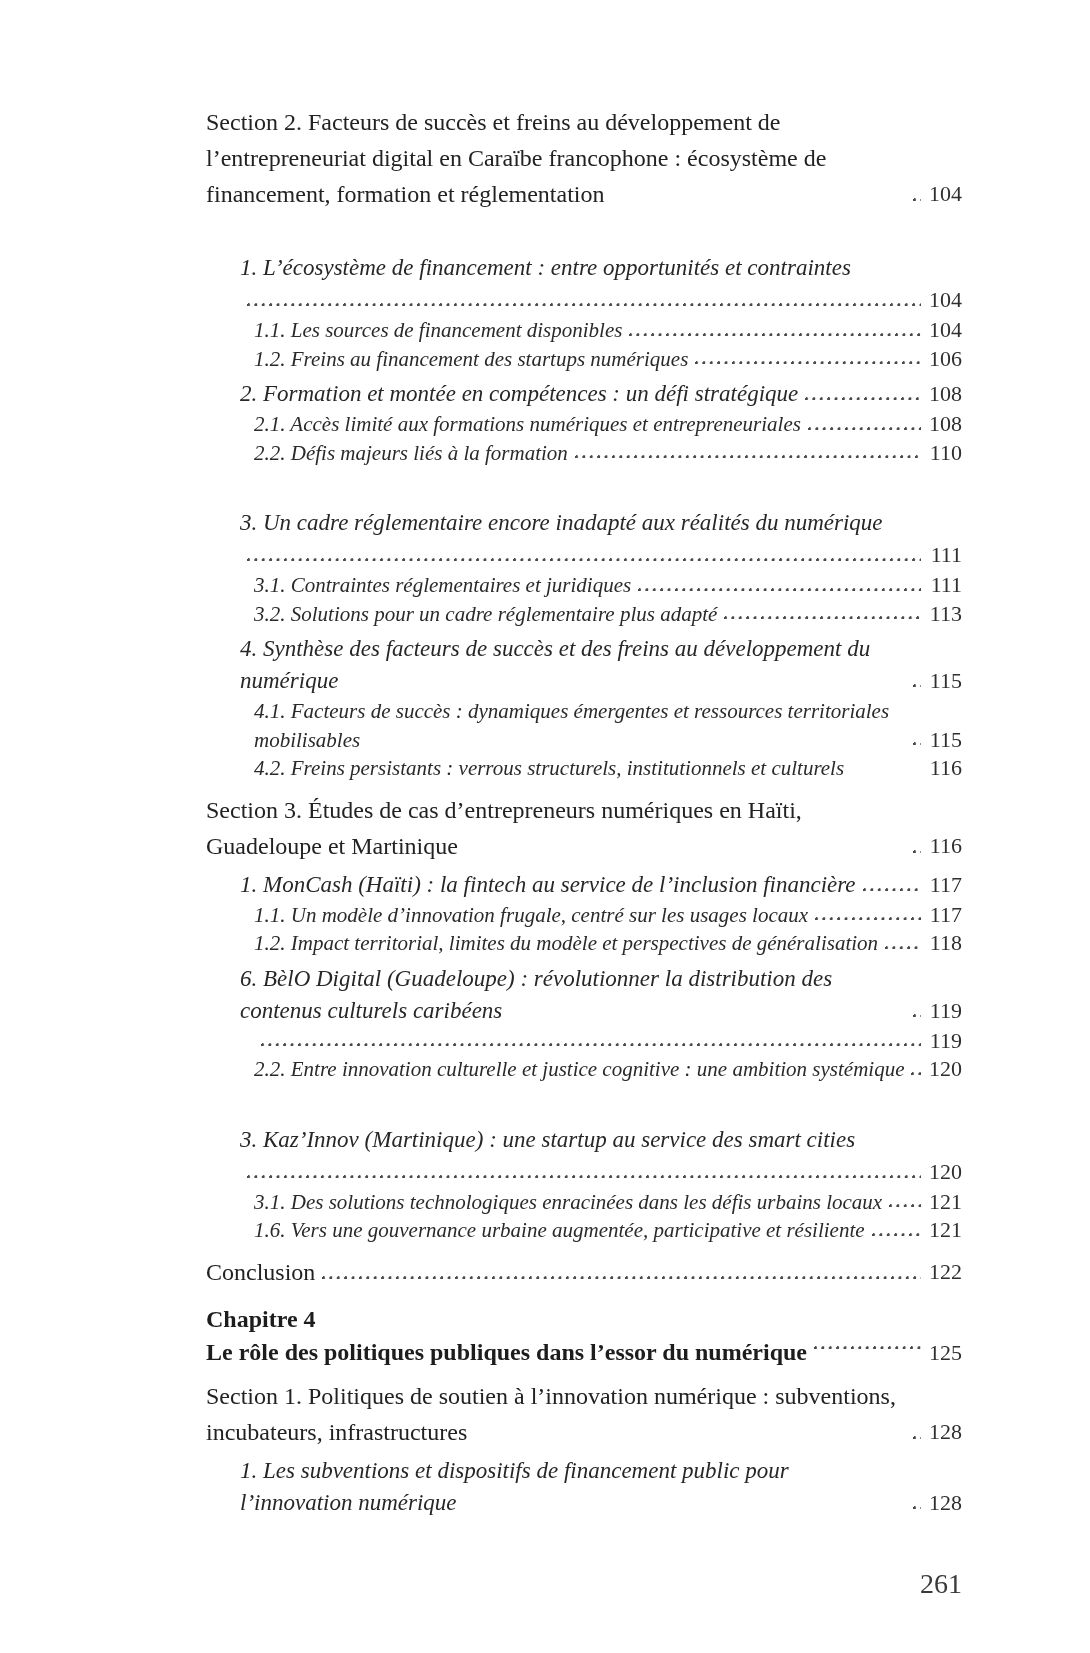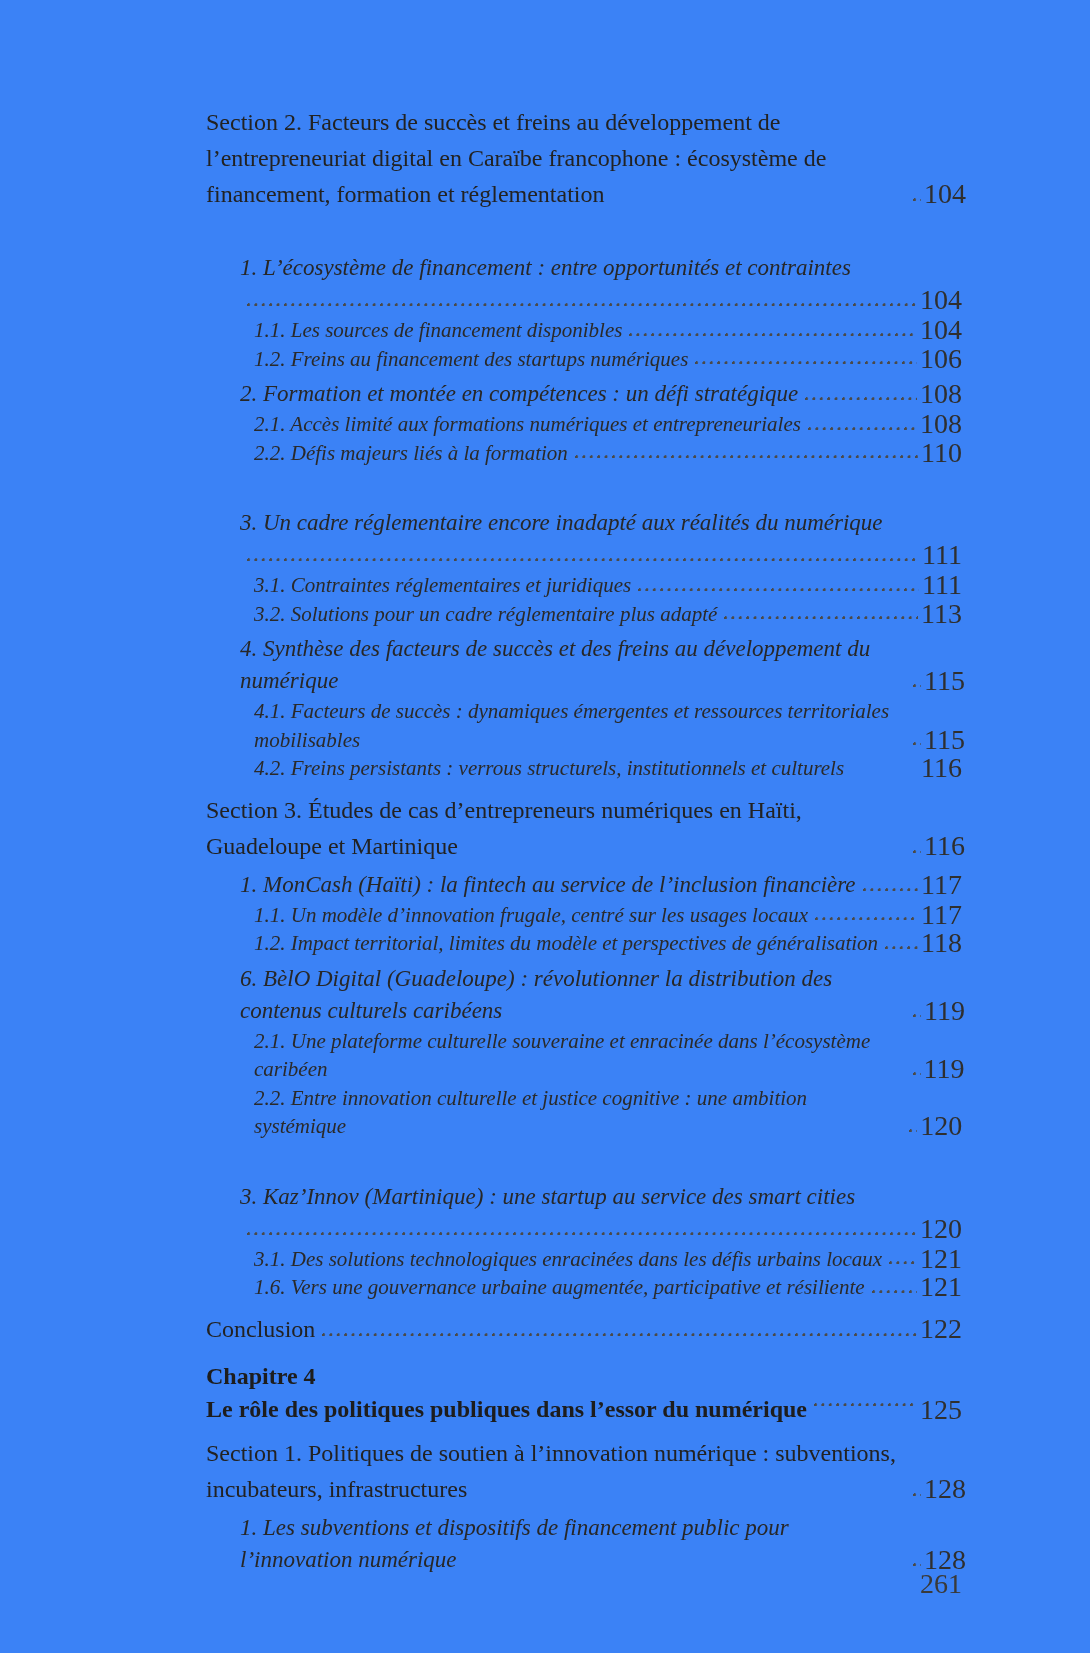--- a/index.html
+++ b/index.html
@@ -1,21 +1,21 @@
 <!DOCTYPE html>
 <html lang="fr"><head>
 <meta charset="utf-8">
 <style>
   html, body { margin: 0; padding: 0; background: #e8e8e8; }
   .page {
     position: relative;
     width: 1090px;
     height: 1653px;
     margin: 0 auto;
-    background: #3b82f6;
+    background: #ffffff;
     font-family: "Liberation Serif", "DejaVu Serif", serif;
     color: #262626;
     overflow: hidden;
     box-sizing: border-box;
   }
   .toc {
     position: absolute;
     left: 206px;
     right: 128px;
     top: 104px;
@@ -75,21 +75,21 @@
     background-position: 0 100%;
   }
   .lv-section .leader { margin-bottom: 10px; }
   .lv-chapter .leader { margin-bottom: 9px; }
   .lv-l1 .leader { margin-bottom: 9px; }
   .lv-l2 .leader { margin-bottom: 8px; }
   .entry.no-leader .leader { background: none; }
   .pagenum {
     font-style: normal;
     font-weight: normal;
-    font-size: 28px;
+    font-size: 22px;
     min-width: 38px;
     text-align: right;
     color: #2f2f2f;
     white-space: nowrap;
   }
   .lv-chapter .pagenum { color: #2f2f2f; }
   .chapter-pre { display: block; }
   .page-footer {
     position: absolute;
     right: 128px;
@@ -188,21 +188,20 @@
         <span class="title">1.2. Impact territorial, limites du modèle et perspectives de généralisation</span>
         <span class="leader"></span>
         <span class="pagenum">118</span>
       </div>
       <div class="entry lv-l1">
         <span class="title">6. BèlO Digital (Guadeloupe) : révolutionner la distribution des contenus culturels caribéens</span>
         <span class="leader"></span>
         <span class="pagenum">119</span>
       </div>
       <div class="entry lv-l2">
-        <span class="title">2.1. Une plateforme culturelle souveraine et enracinée dans l’écosystème caribéen</span>
         <span class="leader"></span>
         <span class="pagenum">119</span>
       </div>
       <div class="entry lv-l2">
         <span class="title">2.2. Entre innovation culturelle et justice cognitive : une ambition systémique</span>
         <span class="leader"></span>
         <span class="pagenum">120</span>
       </div>
       <div class="entry lv-l1 own-dots">
         <span class="title">3. Kaz’Innov (Martinique) : une startup au service des smart cities</span>

